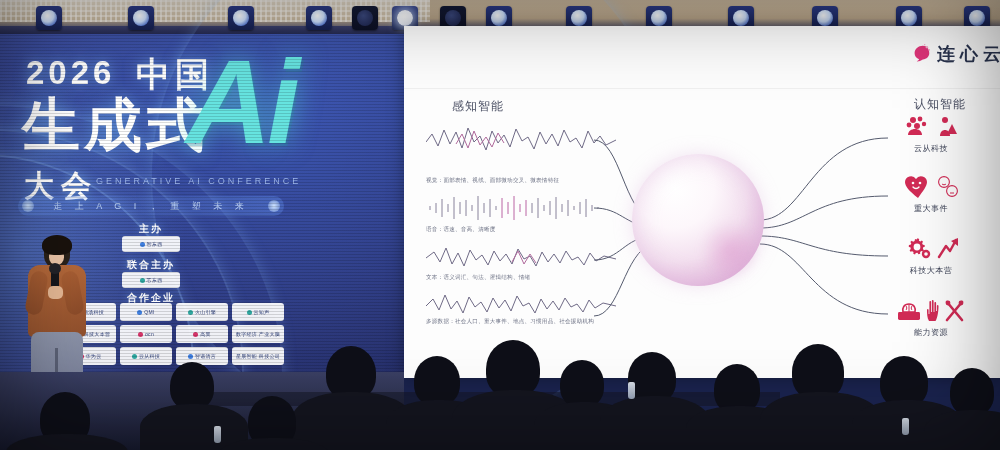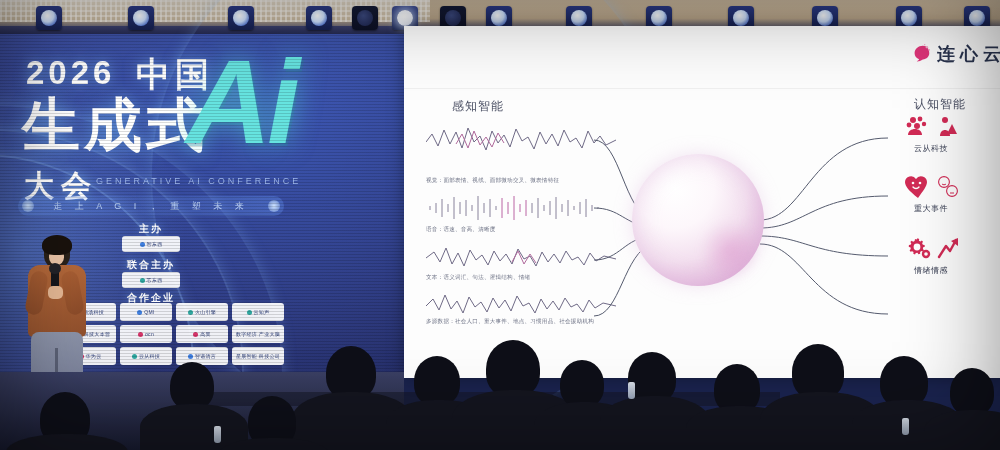--- a/index.html
+++ b/index.html
@@ -396,23 +396,42 @@
               <circle cx="13" cy="11" r="3.4" fill="#fff"></circle>
               <circle cx="22" cy="18" r="4.2"></circle>
               <circle cx="22" cy="18" r="1.8" fill="#fff"></circle>
             </g>
           </svg>
         <svg width="22" height="24" viewBox="0 0 22 24">
             <path d="M2 20 L9 9 L13 14 L19 3" stroke="#d12b55" stroke-width="2.4" fill="none" stroke-linecap="round" stroke-linejoin="round"></path>
             <polygon points="21,1 21,9 14,4" fill="#d12b55"></polygon>
           </svg>
       </div>
-      <div class="lb">情绪情感</div>
-    </div>
-
+      <div class="lb">科技大本营</div>
+    </div>
+
+    <div class="ricon" style="top:270px">
+      <div class="gl">
+        <svg width="26" height="24" viewBox="0 0 26 24">
+            <rect x="1" y="13" width="22" height="8" rx="1.4" fill="#d12b55"></rect>
+            <path d="M6 13c-1-4 1-8 6-8s7 4 6 8z" fill="none" stroke="#d12b55" stroke-width="1.6"></path>
+            <path d="M12 5v8M9 7c1 1 1 3 0 4M15 7c-1 1-1 3 0 4" stroke="#d12b55" stroke-width="1" fill="none"></path>
+          </svg>
+        <svg width="16" height="24" viewBox="0 0 16 24">
+            <path d="M3 22c-2-3-2-8-2-11 0-1.4 1.6-1.4 1.6 0v4h.8V3c0-1.5 1.7-1.5 1.7 0v10h.8V2c0-1.5 1.7-1.5 1.7 0v11h.8V4c0-1.5 1.7-1.5 1.7 0v8h.8V7c0-1.4 1.6-1.4 1.6 0 0 5-1 12-3 15z" fill="#d12b55"></path>
+          </svg>
+        <svg width="20" height="24" viewBox="0 0 20 24">
+            <path d="M2 3 L17 21" stroke="#d12b55" stroke-width="2.6" stroke-linecap="round"></path>
+            <path d="M17 3 L2 21" stroke="#d12b55" stroke-width="2.6" stroke-linecap="round"></path>
+            <circle cx="3" cy="4" r="2.4" fill="#d12b55"></circle>
+            <circle cx="16" cy="4" r="2.4" fill="#d12b55"></circle>
+          </svg>
+      </div>
+      <div class="lb">能力资源</div>
+    </div>
   </div>
 
   <div class="floor"></div>
   <div class="deskrow"></div>
   <div class="aud">
     <div class="head-s" style="left:170px;top:32px;width:44px;height:48px"></div>
     <div class="shoulder" style="left:140px;top:74px;width:108px;height:50px"></div>
 
     <div class="head-s" style="left:326px;top:16px;width:50px;height:54px"></div>
     <div class="shoulder" style="left:292px;top:62px;width:120px;height:58px"></div>

